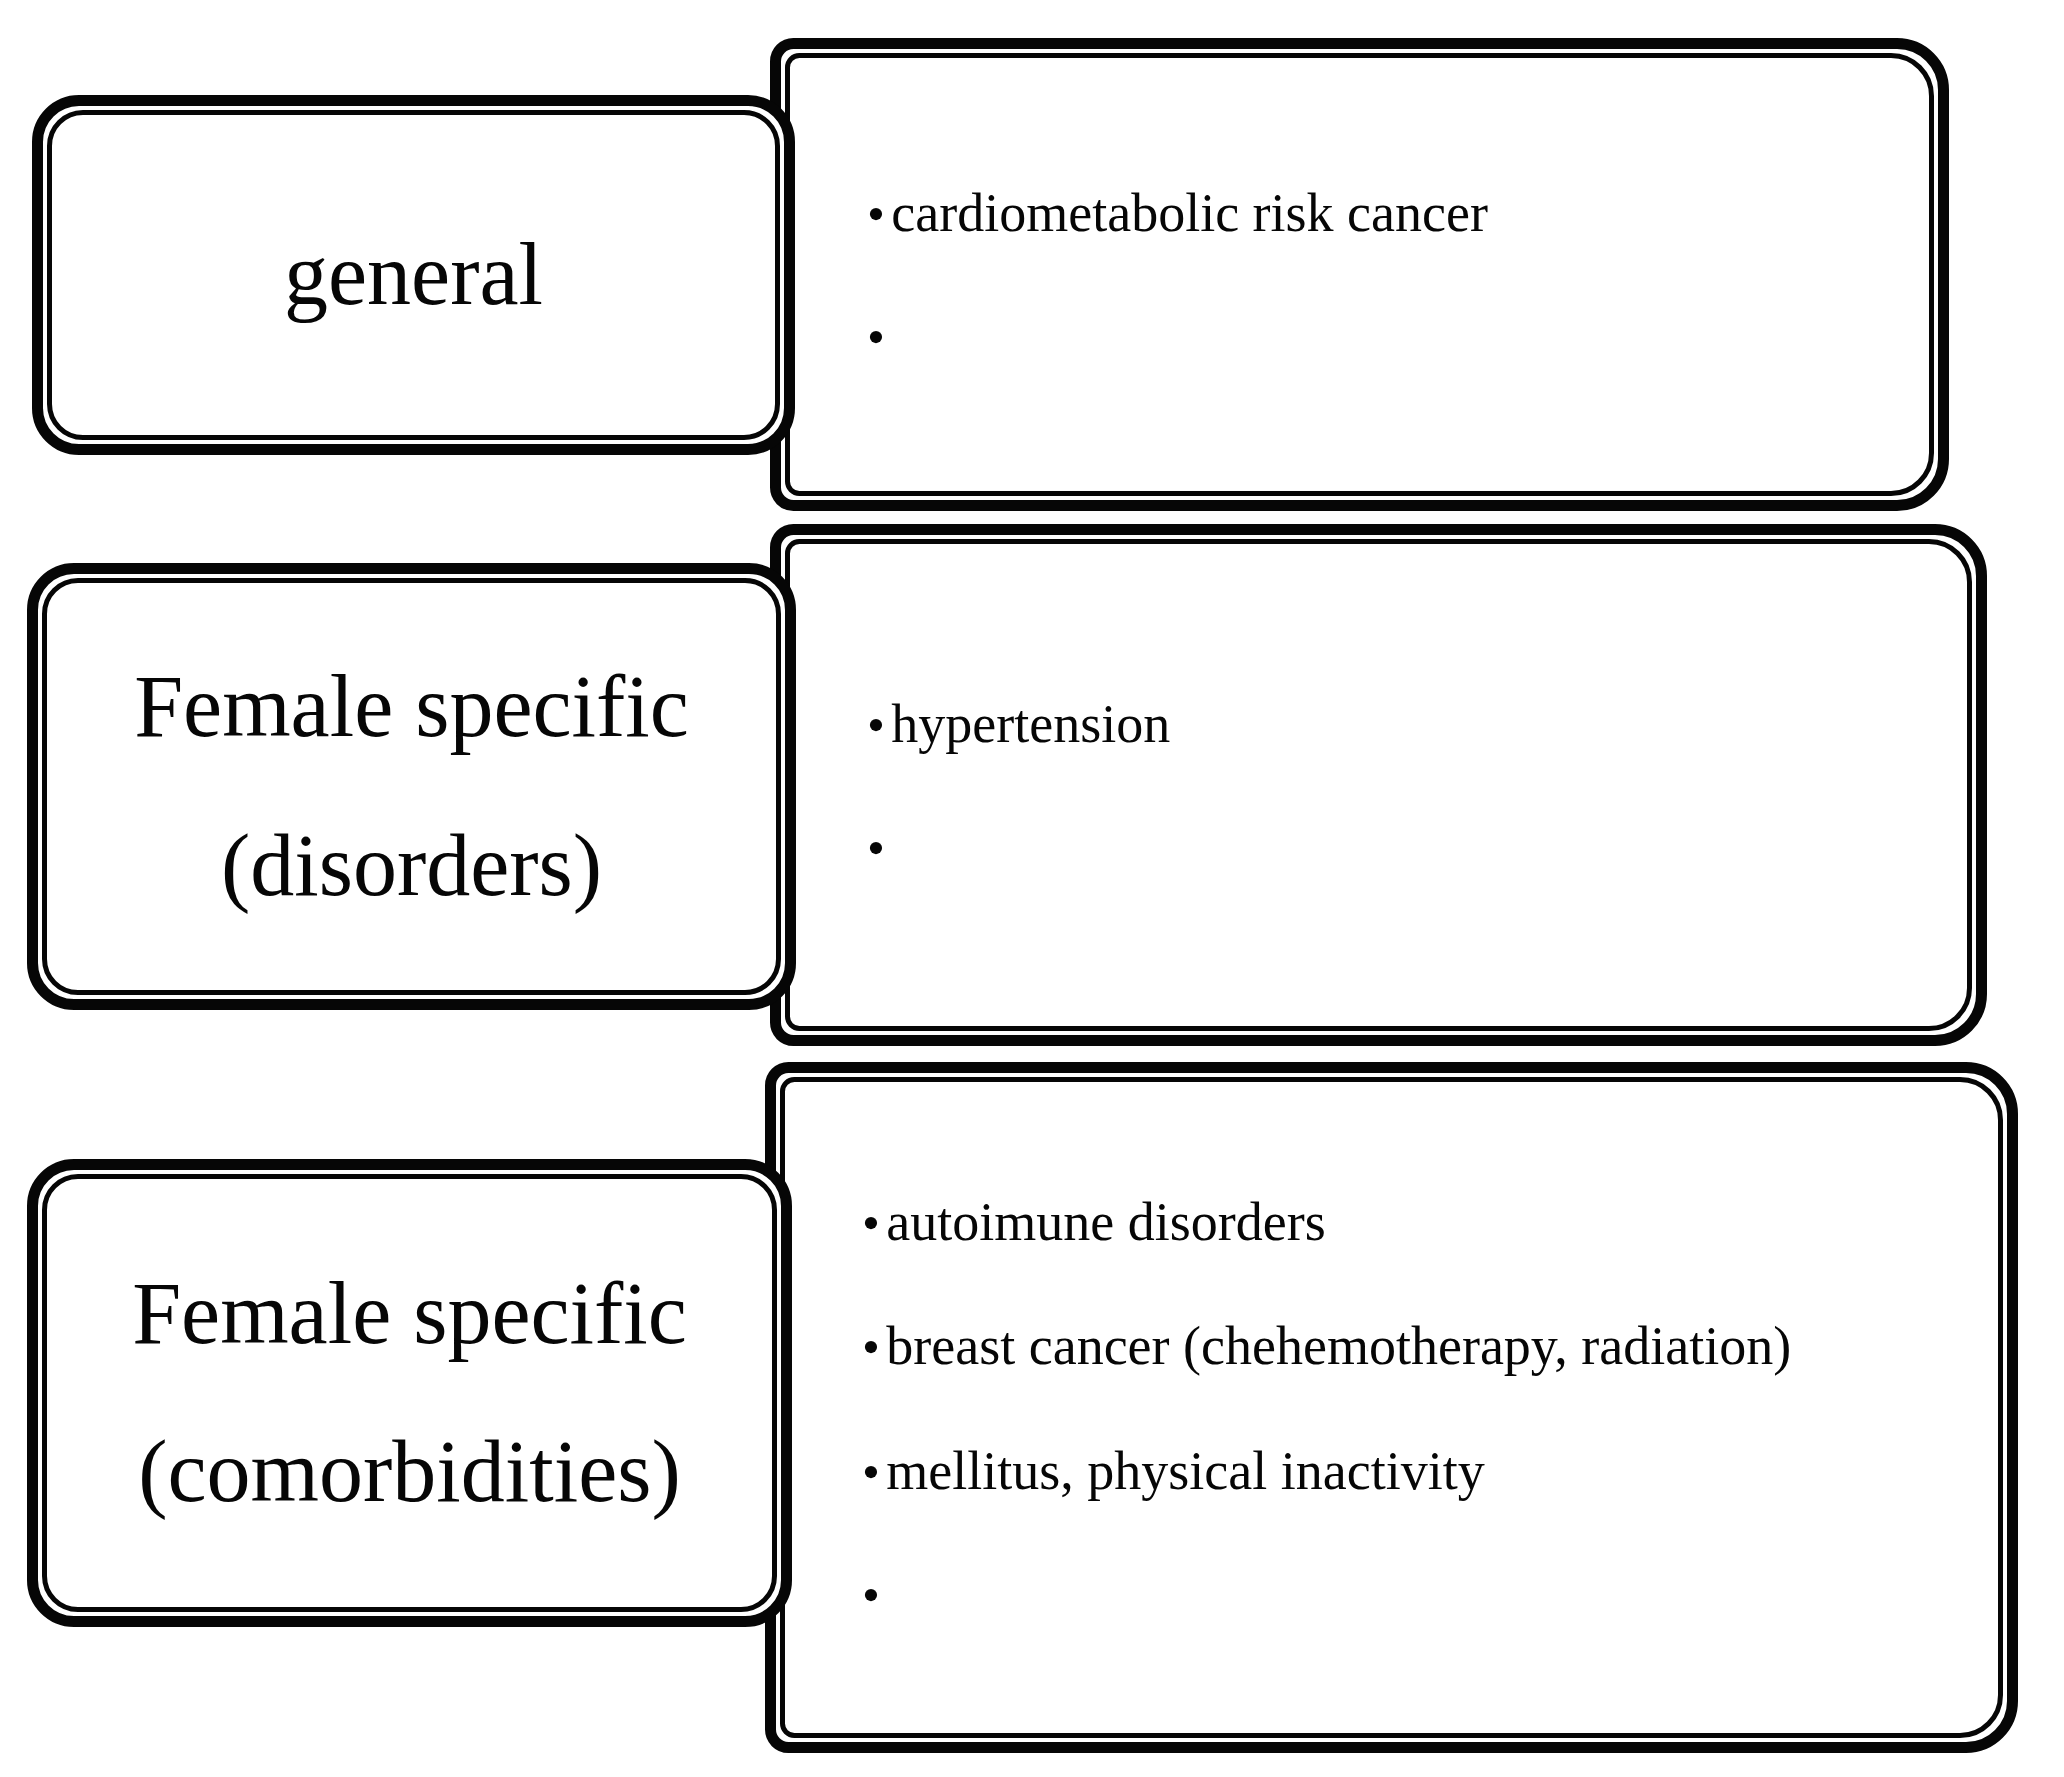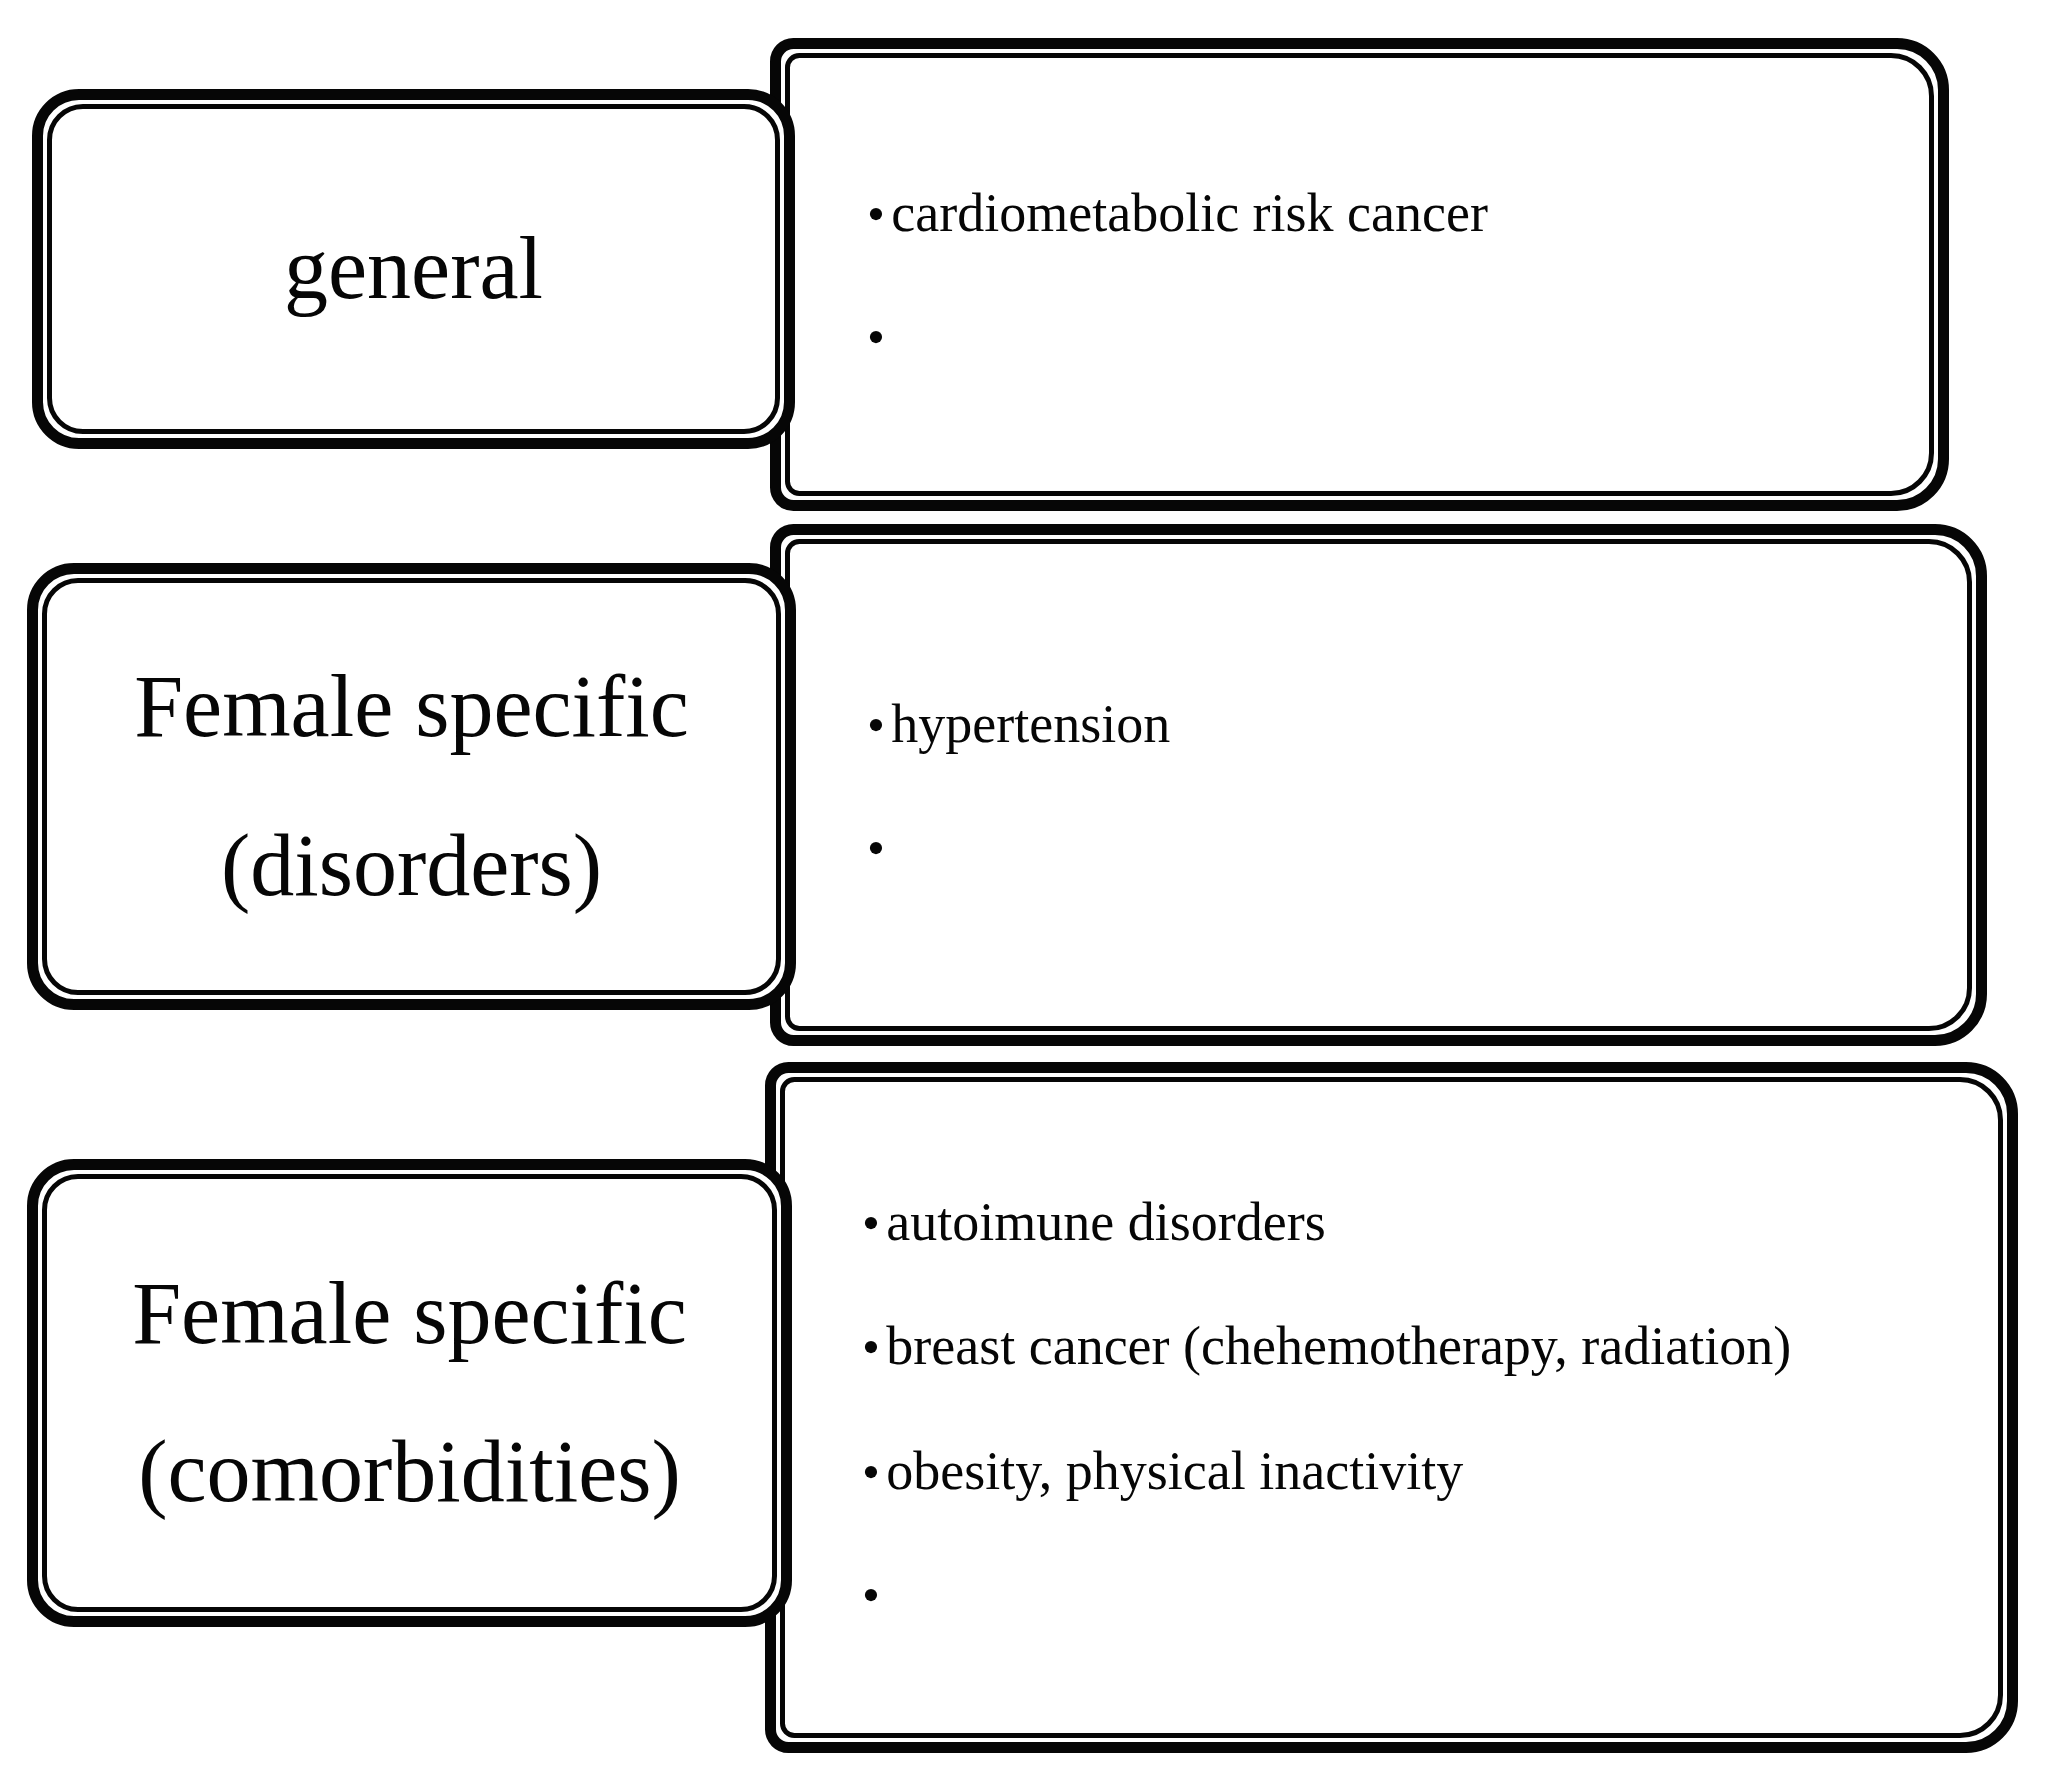--- a/index.html
+++ b/index.html
@@ -51,21 +51,21 @@
     font-size: 54px;
     line-height: 1.2;
     margin: 30px 0;
     white-space: nowrap;
   }
   .dot {
     margin-right: 6.3px;
     font-size: 0.95em;
   }
   
-  #box-l1 { left: 32px;  top: 89px;   width: 763px;  height: 360px; }
+  #box-l1 { left: 32px;  top: 95px;   width: 763px;  height: 360px; }
   #box-r1 { left: 770px; top: 38px;   width: 1179px; height: 473px; }
   #box-l2 { left: 27px;  top: 563px;  width: 769px;  height: 447px; }
   #box-r2 { left: 770px; top: 524px;  width: 1217px; height: 522px; }
   #box-l3 { left: 27px;  top: 1159px; width: 765px;  height: 468px; }
   #box-r3 { left: 765px; top: 1062px; width: 1253px; height: 691px; }
 </style>
 </head>
 <body>
 
 <div class="box detail" id="box-r1">
@@ -106,21 +106,21 @@
   <div class="item">
     <span class="dot">•</span>
     <span>autoimune disorders</span>
   </div>
   <div class="item">
     <span class="dot">•</span>
     <span>breast cancer (chehemotherapy, radiation)</span>
   </div>
   <div class="item">
     <span class="dot">•</span>
-    <span>obesity, physical inactivity</span>
+    <span>mellitus, physical inactivity</span>
   </div>
   <div class="item">
     <span class="dot">•</span>
   </div>
 </div>
 
 <div class="box cat" id="box-l3">
   <div class="liner"></div>
   <div class="cat-label">Female specific</div>
   <div class="cat-label">(comorbidities)</div>

